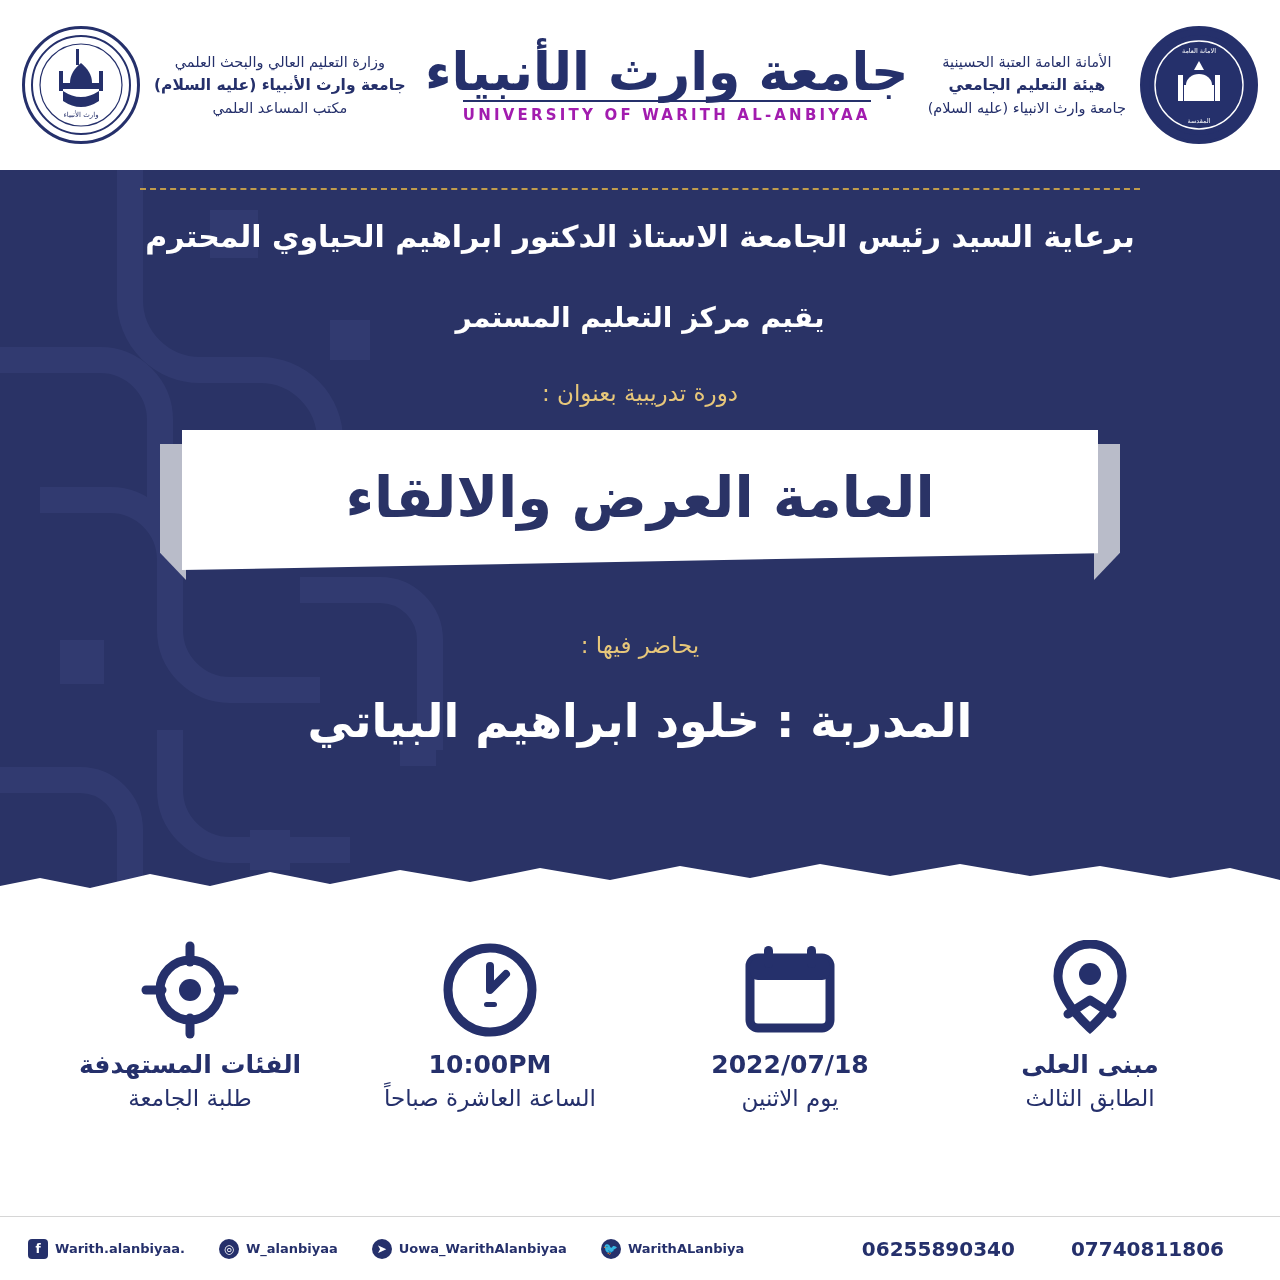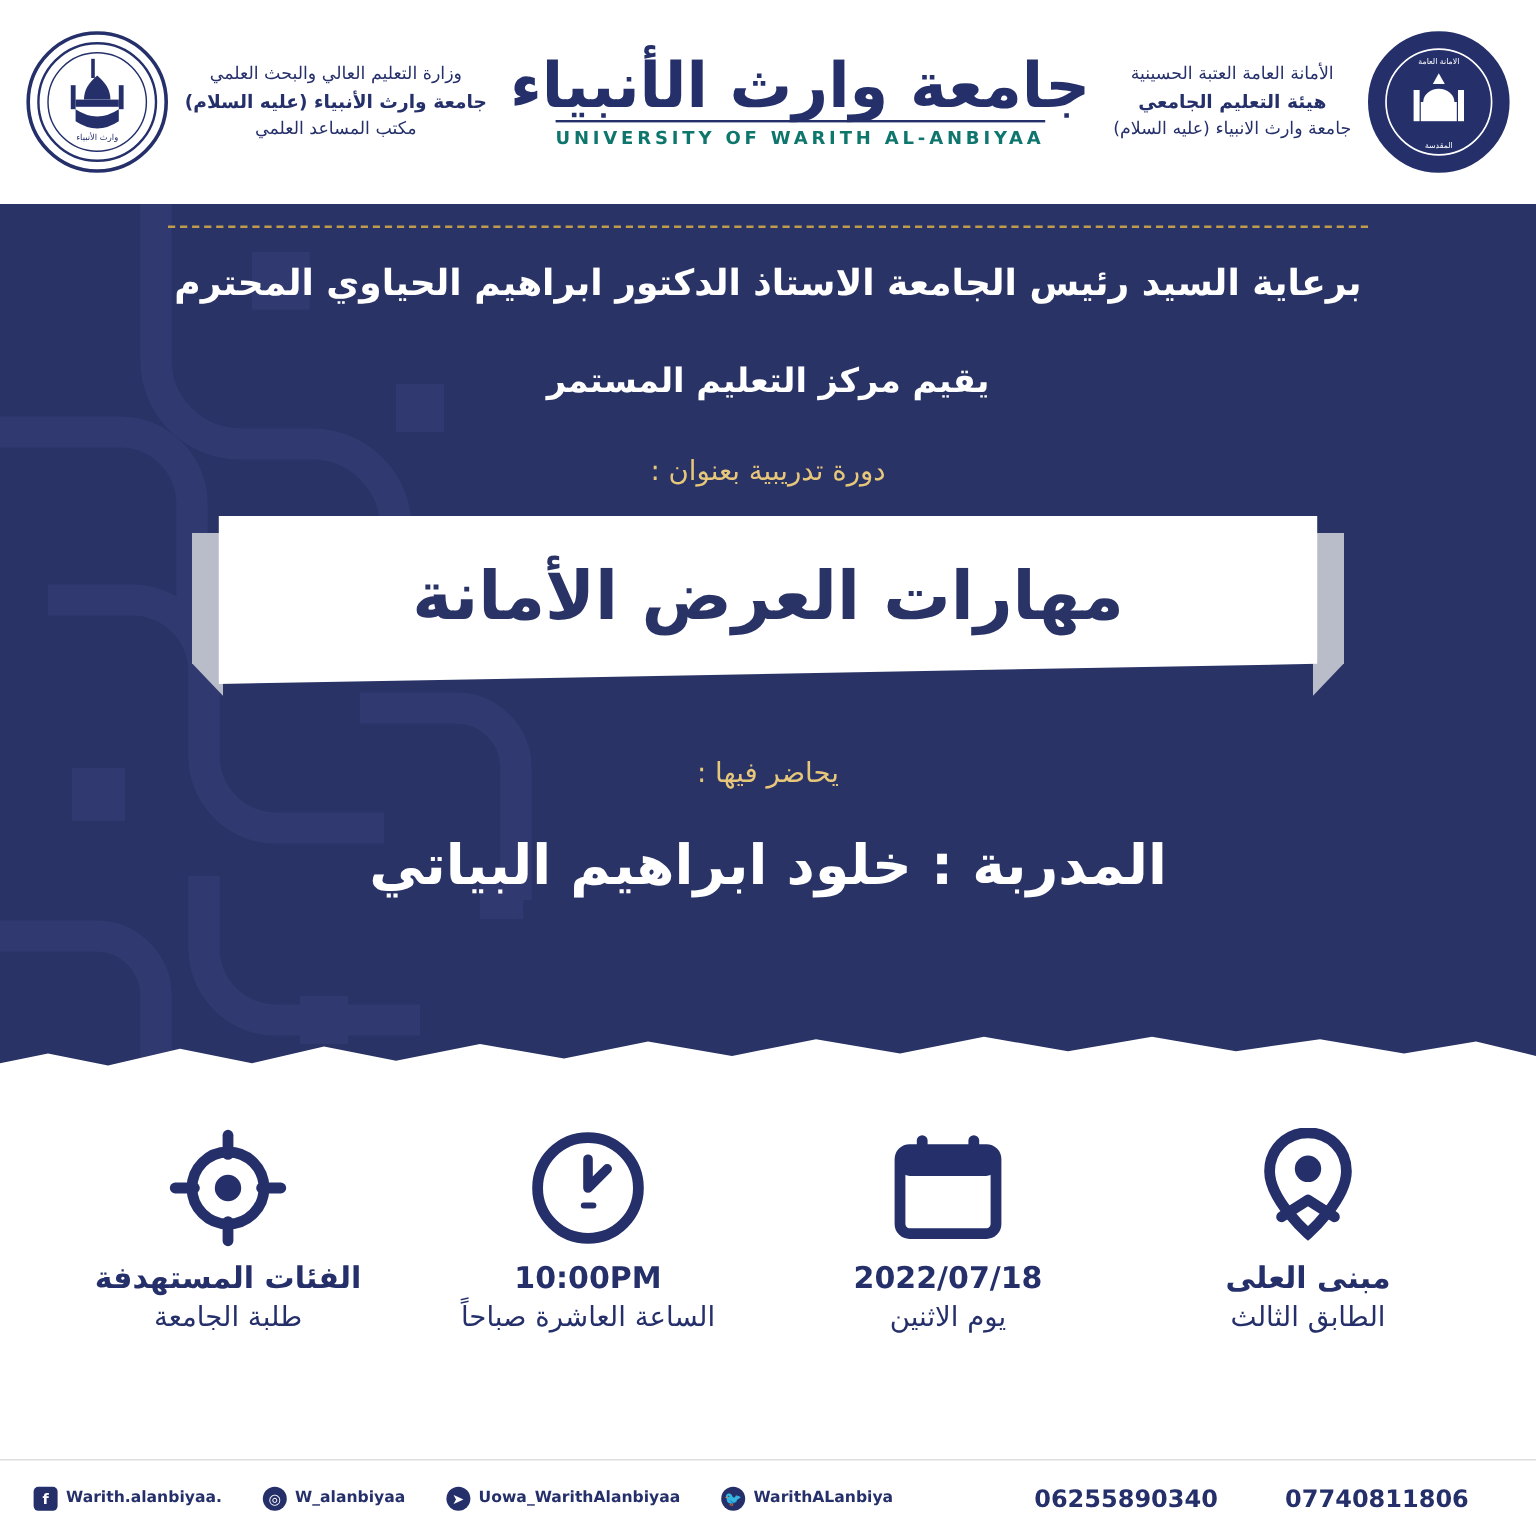--- a/index.html
+++ b/index.html
@@ -54,21 +54,21 @@
   }
   .center-logo .arabic-script {
     color: #25306b;
     font-size: 52px;
     font-weight: 700;
     letter-spacing: -1px;
     line-height: 1;
     white-space: nowrap;
   }
   .center-logo .latin {
-    color: #0f766e;
+    color: #a21caf;
     font-size: 15px;
     font-weight: 700;
     letter-spacing: 3.2px;
     direction: ltr;
     border-top: 2px solid #25306b;
     padding-top: 4px;
     margin-top: 0;
     white-space: nowrap;
   }
 
@@ -274,21 +274,21 @@
 
     <div class="navy-content">
       <div class="line-sponsor">برعاية السيد رئيس الجامعة الاستاذ الدكتور ابراهيم الحياوي  المحترم</div>
       <div class="line-org">يقيم مركز التعليم المستمر</div>
       <div class="line-sub">دورة تدريبية بعنوان :</div>
 
       <div class="title-ribbon">
         <div class="ribbon-shadow-l"></div>
         <div class="ribbon-shadow-r"></div>
         <div class="ribbon-main">
-          <div class="title">مهارات العرض الأمانة</div>
+          <div class="title">العامة العرض والالقاء</div>
         </div>
       </div>
 
       <div class="line-lecturer-label">يحاضر فيها :</div>
       <div class="line-lecturer">المدربة : خلود ابراهيم البياتي</div>
     </div>
 
     <svg class="torn" viewBox="0 0 1280 60" preserveAspectRatio="none" aria-hidden="true">
       <path d="M0 34 L40 26 L90 36 L150 22 L210 34 L270 20 L330 32 L400 18 L470 30 L540 16 L610 28 L680 14 L750 26 L820 12 L890 24 L960 12 L1030 24 L1100 14 L1170 26 L1230 16 L1280 28 L1280 60 L0 60 Z" fill="#ffffff"></path>
     </svg>

